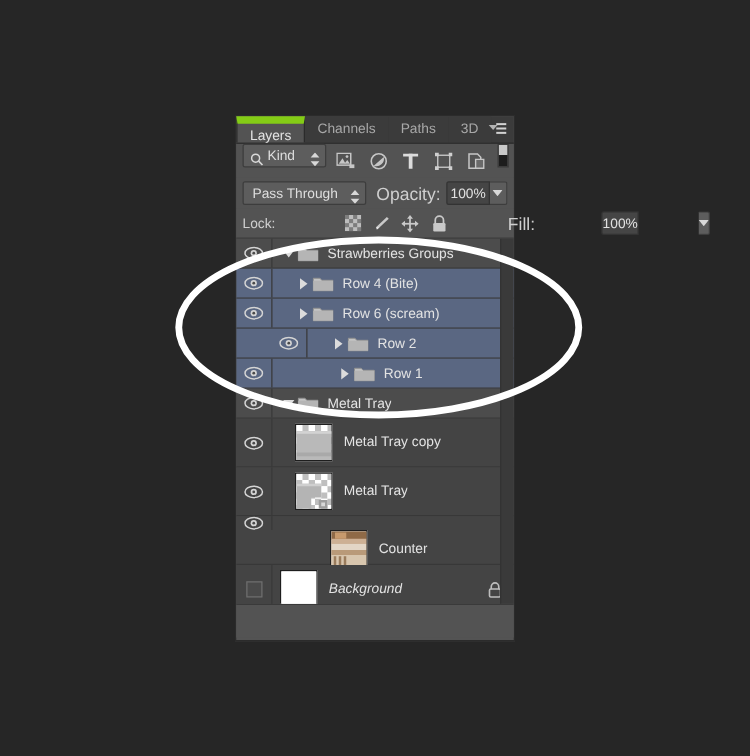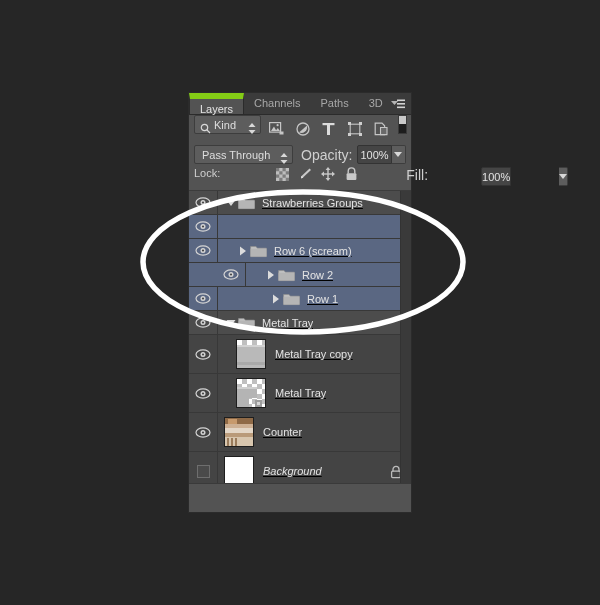--- a/index.html
+++ b/index.html
@@ -159,21 +159,21 @@
     align-items: center;
     justify-content: center;
     box-sizing: border-box;
   }
 
   
   .lock-row {
     height: 24px;
     background: #535353;
     display: flex;
-    align-items: flex-start;
+    align-items: center;
     padding: 0 5px;
     box-sizing: border-box;
     border-bottom: 1px solid #3c3c3c;
     gap: 48px;
   }
   .lock-caption { font-size: 11px; color: #cfcfcf; }
   .lock-icons { display: flex; align-items: center; gap: 9px; margin-left: 7px; }
   .lock-ic { width: 14px; height: 14px; display: flex; align-items: center; justify-content: center; }
 
   
@@ -183,21 +183,20 @@
     position: relative;
     overflow: hidden;
   }
   .layer-row {
     display: flex;
     align-items: center;
     border-bottom: 1px solid #383838;
     box-sizing: border-box;
     position: relative;
     background: #444444;
-    text-decoration: underline;
   }
   .layer-row.selected { background: #5a6782; }
   .layer-row.group-hdr { background: #4c4c4c; }
 
   .eye-cell {
     width: 29px;
     min-width: 29px;
     align-self: stretch;
     display: flex;
     align-items: center;
@@ -447,20 +446,33 @@
           <span class="layer-name">Strawberries Groups</span>
         </div>
       </div>
       <div class="layer-row selected" style="height: 24px;">
         <div class="eye-cell">
           <svg width="16" height="11" viewBox="0 0 16 11">
             <ellipse cx="8" cy="5.5" rx="7" ry="4.6" fill="none" stroke="#d4d4d4" stroke-width="1.2"></ellipse>
             <circle cx="8" cy="5.5" r="2.5" fill="#d4d4d4"></circle>
             <circle cx="8" cy="5.5" r="1.1" fill="#4a4a4a"></circle>
           </svg>
+        </div>
+        <div class="row-body">
+          <span class="indent"></span>
+          <span class="disclosure">
+            <svg width="8" height="10" viewBox="0 0 8 10">
+              <polygon points="1,0.5 7,5 1,9.5" fill="#dcdcdc"></polygon>
+            </svg>
+          </span>
+          <span class="folder-ic"><svg width="17" height="14" viewBox="0 0 17 14">
+              <path d="M0.6 2.6 H6 L7.4 4.2 H16.4 V12.6 H0.6 Z" fill="#c3c3c3" stroke="#8e8e8e" stroke-width="0.8"></path>
+              <path d="M0.6 4.6 H16.4 V12.6 H0.6 Z" fill="#b5b5b5"></path>
+            </svg></span>
+          <span class="layer-name">Row 4 (Bite)</span>
         </div>
       </div>
       <div class="layer-row selected" style="height: 24px;">
         <div class="eye-cell">
           <svg width="16" height="11" viewBox="0 0 16 11">
             <ellipse cx="8" cy="5.5" rx="7" ry="4.6" fill="none" stroke="#d4d4d4" stroke-width="1.2"></ellipse>
             <circle cx="8" cy="5.5" r="2.5" fill="#d4d4d4"></circle>
             <circle cx="8" cy="5.5" r="1.1" fill="#4a4a4a"></circle>
           </svg>
         </div>
@@ -645,21 +657,21 @@
               <rect x="20" y="25" width="5" height="5" fill="#bfbfbf"></rect>
               <rect x="25" y="25" width="5" height="5" fill="#ffffff"></rect>
               <path d="M0 8 H20 V19 H12 V30 H0 Z" fill="#b4b4b4"></path>
               <rect x="0" y="8" width="20" height="2" fill="#cfcfcf"></rect>
               <rect x="18" y="21" width="7" height="7" fill="#9d9d9d"></rect>
               <rect x="20" y="23" width="3" height="3" fill="#d8d8d8"></rect>
             </svg></span>
           <span class="layer-name">Metal Tray</span>
         </div>
       </div>
-      <div class="layer-row" style="height: 39px;">
+      <div class="layer-row" style="height: 39px; flex-direction: column;">
         <div class="eye-cell">
           <svg width="16" height="11" viewBox="0 0 16 11">
             <ellipse cx="8" cy="5.5" rx="7" ry="4.6" fill="none" stroke="#d4d4d4" stroke-width="1.2"></ellipse>
             <circle cx="8" cy="5.5" r="2.5" fill="#d4d4d4"></circle>
             <circle cx="8" cy="5.5" r="1.1" fill="#4a4a4a"></circle>
           </svg>
         </div>
         <div class="row-body">
           <span class="thumb small"><svg width="30" height="30" viewBox="0 0 30 30">
               <rect width="30" height="30" fill="#b08a63"></rect>

